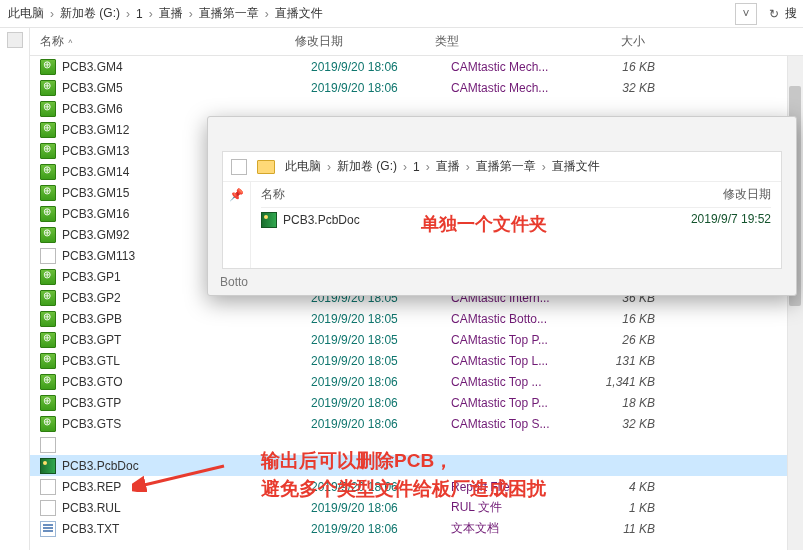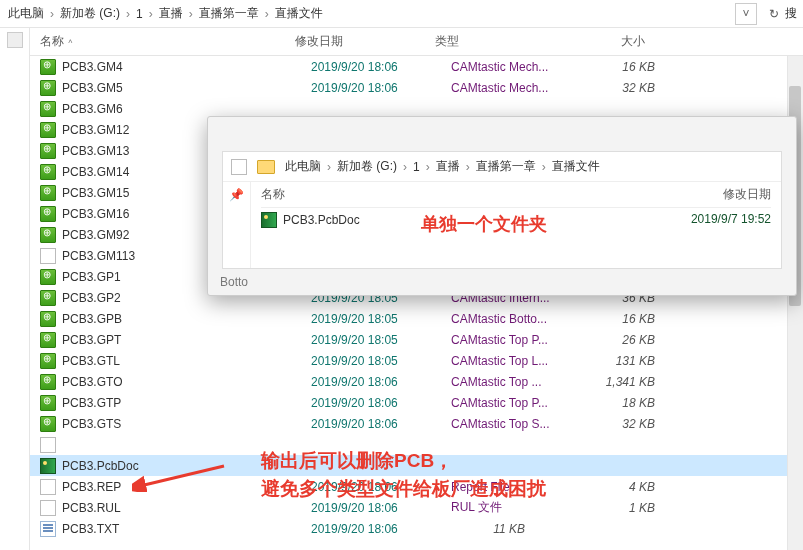--- a/index.html
+++ b/index.html
@@ -276,20 +276,21 @@
             <div class="file-ic white"></div>
             <div class="cell-name">PCB3.RUL</div>
             <div class="cell-date">2019/9/20 18:06</div>
             <div class="cell-type">RUL 文件</div>
             <div class="cell-size">1 KB</div>
           </div>
           <div class="file-row">
             <div class="file-ic txt"></div>
             <div class="cell-name">PCB3.TXT</div>
             <div class="cell-date">2019/9/20 18:06</div>
+            <div class="cell-type">文本文档</div>
             <div class="cell-size">11 KB</div>
           </div>
         </div>
 
       <div class="scroll-track">
         <div class="scroll-thumb"></div>
       </div>
     </div>
   </div>
 

